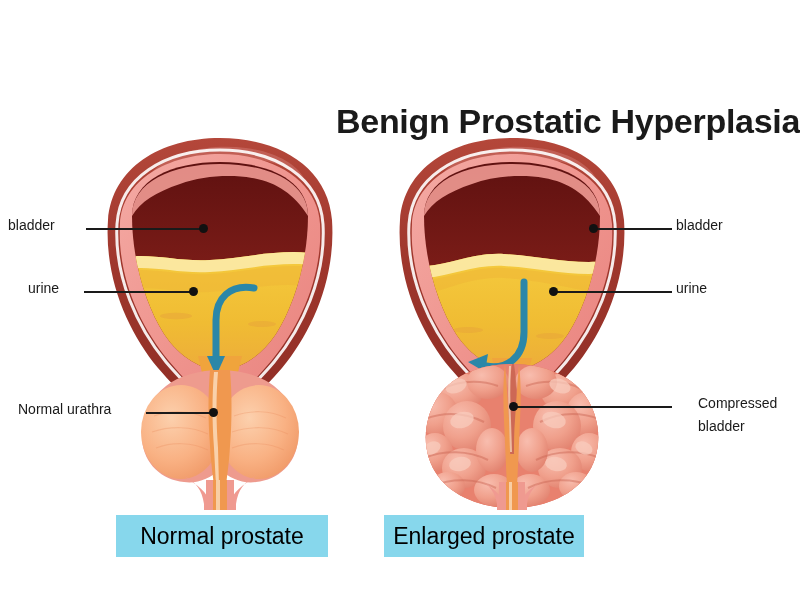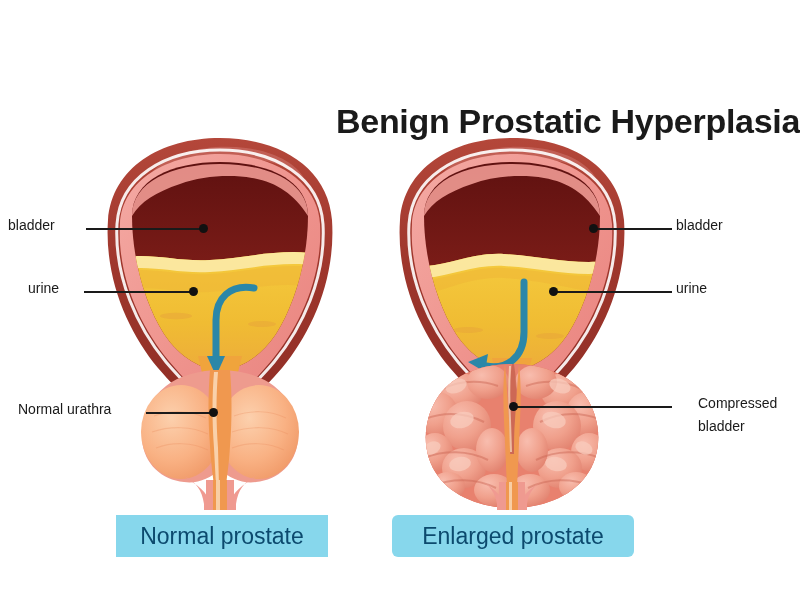--- a/index.html
+++ b/index.html
@@ -62,29 +62,29 @@
     position: absolute;
     width: 9px;
     height: 9px;
     border-radius: 50%;
     background: #111111;
   }
 
   .caption {
     position: absolute;
     background: #87d7ec;
-    color: #0c4a6e;
+    color: #000000;
     font-family: "Liberation Sans", sans-serif;
     font-size: 23px;
     height: 42px;
     line-height: 42px;
     text-align: center;
   }
   #caption-normal { left: 116px; top: 515px; width: 212px; }
-  #caption-enlarged { left: 392px; top: 515px; width: 242px; border-radius: 6px; }
+  #caption-enlarged { left: 384px; top: 515px; width: 200px; }
 </style>
 </head>
 <body>
 
 <div id="canvas">
 
   <div id="title">Benign Prostatic Hyperplasia</div>
 
   <div class="figure" id="figure-normal">
     <svg class="svg-fill" viewBox="0 0 280 390" xmlns="http://www.w3.org/2000/svg">

